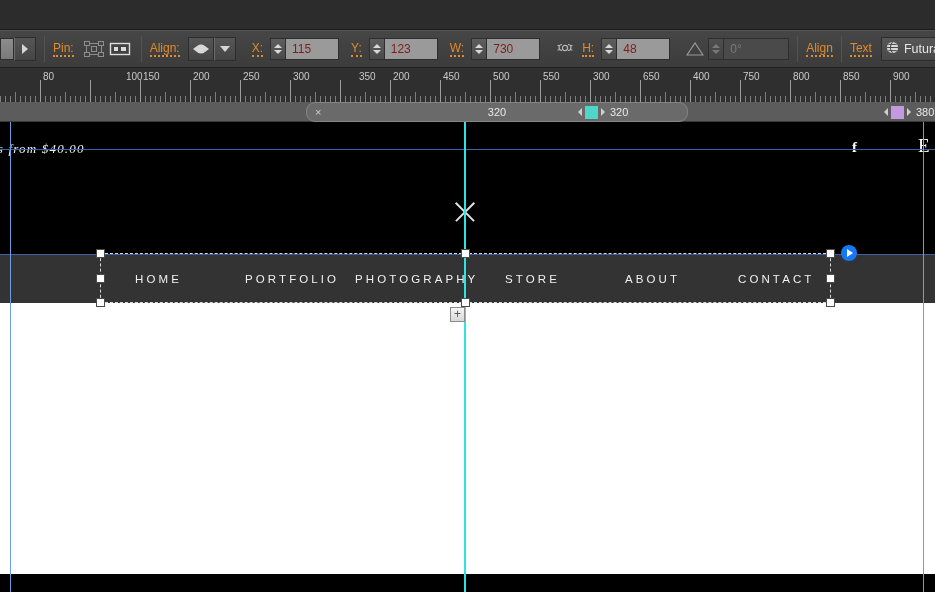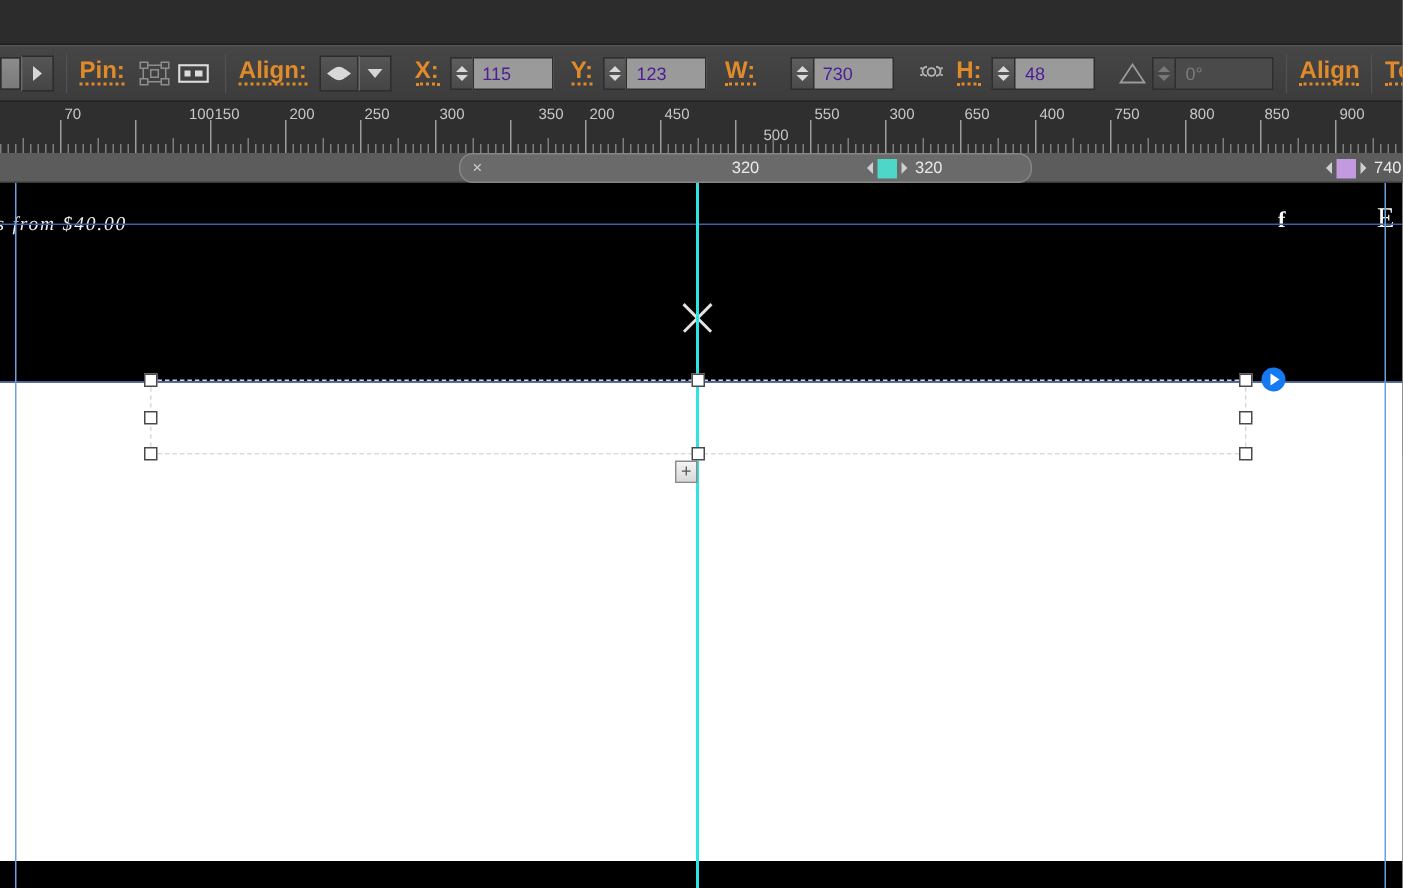--- a/index.html
+++ b/index.html
@@ -28,21 +28,21 @@
     padding-left: 0px;
     white-space: nowrap;
   }
   .tb-sep {
     width: 1px; height: 26px; background: #2b2b2b;
     border-right: 1px solid #535353;
     margin: 0 8px;
     flex: 0 0 auto;
   }
   .lbl-orange {
-    color: #e08b2a; font-size: 16px; font-weight: bold;
+    color: #e08b2a; font-size: 12px; font-weight: normal;
     border-bottom: 2px dotted #e08b2a;
     padding-bottom: 1px;
     line-height: 12px;
     flex: 0 0 auto;
   }
 
   
   .fieldgrp { display: flex; align-items: center; flex: 0 0 auto; }
   .spin {
     width: 15px; height: 22px;
@@ -56,21 +56,21 @@
   .spin i {
     display: block; width: 0; height: 0; margin: 1px 0;
     border-left: 4px solid transparent; border-right: 4px solid transparent;
   }
   .spin i.up { border-bottom: 4px solid #d8d8d8; }
   .spin i.dn { border-top: 4px solid #d8d8d8; }
   .numfield {
     height: 22px; min-width: 54px;
     background: #9a9a9a;
     border: 1px solid #2e2e2e;
-    color: #4c1d95; font-size: 12px;
+    color: #7f1d1d; font-size: 12px;
     display: flex; align-items: center;
     padding: 0 6px;
     flex: 0 0 auto;
   }
   .numfield.dis { background: #4a4a4a; color: #7b7b7b; }
   .spin.dis { background: linear-gradient(#4e4e4e,#434343); }
   .spin.dis i.up { border-bottom-color: #787878; }
   .spin.dis i.dn { border-top-color: #787878; }
 
   
@@ -332,21 +332,21 @@
       <div class="spin">
           <i class="up"></i>
           <i class="dn"></i>
         </div>
       <div class="numfield">123</div>
     </div>
 
     <div style="width:12px;flex:0 0 auto;"></div>
 
     <span class="lbl-orange">W:</span>
-    <div class="fieldgrp" style="margin-left:23px;text-align:right;">
+    <div class="fieldgrp" style="margin-left:7px;text-align:right;">
       <div class="spin">
           <i class="up"></i>
           <i class="dn"></i>
         </div>
       <div class="numfield">730</div>
     </div>
 
     <div style="width:12px;flex:0 0 auto;"></div>
 
     <div class="iconbtn">
@@ -410,21 +410,21 @@
   <div class="ruler">
       <div class="tick min" style="left: 0px;"></div>
       <div class="tick min" style="left: 5px;"></div>
       <div class="tick min" style="left: 10px;"></div>
       <div class="tick mid" style="left: 15px;"></div>
       <div class="tick min" style="left: 20px;"></div>
       <div class="tick min" style="left: 25px;"></div>
       <div class="tick min" style="left: 30px;"></div>
       <div class="tick min" style="left: 35px;"></div>
       <div class="tick maj" style="left: 40px;"></div>
-      <div class="rlabel" style="left: 43px;">70</div>
+      <div class="rlabel" style="left: 43px;">80</div>
       <div class="tick min" style="left: 45px;"></div>
       <div class="tick min" style="left: 50px;"></div>
       <div class="tick min" style="left: 55px;"></div>
       <div class="tick min" style="left: 60px;"></div>
       <div class="tick mid" style="left: 65px;"></div>
       <div class="tick min" style="left: 70px;"></div>
       <div class="tick min" style="left: 75px;"></div>
       <div class="tick min" style="left: 80px;"></div>
       <div class="tick min" style="left: 85px;"></div>
       <div class="tick maj" style="left: 90px;"></div>
@@ -509,21 +509,21 @@
       <div class="tick min" style="left: 445px;"></div>
       <div class="tick min" style="left: 450px;"></div>
       <div class="tick min" style="left: 455px;"></div>
       <div class="tick min" style="left: 460px;"></div>
       <div class="tick mid" style="left: 465px;"></div>
       <div class="tick min" style="left: 470px;"></div>
       <div class="tick min" style="left: 475px;"></div>
       <div class="tick min" style="left: 480px;"></div>
       <div class="tick min" style="left: 485px;"></div>
       <div class="tick maj" style="left: 490px;"></div>
-      <div class="rlabel" style="left: 509px; margin-top: 14px;">500</div>
+      <div class="rlabel" style="left: 493px;">500</div>
       <div class="tick min" style="left: 495px;"></div>
       <div class="tick min" style="left: 500px;"></div>
       <div class="tick min" style="left: 505px;"></div>
       <div class="tick min" style="left: 510px;"></div>
       <div class="tick mid" style="left: 515px;"></div>
       <div class="tick min" style="left: 520px;"></div>
       <div class="tick min" style="left: 525px;"></div>
       <div class="tick min" style="left: 530px;"></div>
       <div class="tick min" style="left: 535px;"></div>
       <div class="tick maj" style="left: 540px;"></div>
@@ -623,33 +623,43 @@
     <div class="bpmark" style="left:578px;">
       <span class="tri-l"></span>
       <span class="sw" style="background:#4ed6c8;"></span>
       <span class="tri-r"></span>
       <span class="val">320</span>
     </div>
     <div class="bpmark" style="left:884px;">
       <span class="tri-l"></span>
       <span class="sw" style="background:#c39ae0;"></span>
       <span class="tri-r"></span>
-      <span class="val">740</span>
+      <span class="val">380</span>
     </div>
   </div>
 
   <div class="canvas">
 
     <div class="hero">
       <div class="herotext">os from $40.00</div>
       <div class="social fb">f</div>
       <div class="social et">E</div>
       <div class="xmark"></div>
     </div>
 
+    <div class="navbar">
+      <div class="navitems">
+          <div class="navitem" style="left: 35px;">HOME</div>
+          <div class="navitem" style="left: 145px;">PORTFOLIO</div>
+          <div class="navitem" style="left: 255px;">PHOTOGRAPHY</div>
+          <div class="navitem" style="left: 405px;">STORE</div>
+          <div class="navitem" style="left: 525px;">ABOUT</div>
+          <div class="navitem" style="left: 638px;">CONTACT</div>
+        </div>
+    </div>
 
     <div class="whitearea"></div>
     <div class="bottomblack"></div>
 
     <div class="hguide-blue" style="top:27px;"></div>
     <div class="hguide-blue" style="top:132px;"></div>
     <div class="vguide-blue" style="left:10px;"></div>
     <div class="vguide-blue" style="left:923px;"></div>
     <div class="vguide-cyan" style="left:464px;"></div>
 

